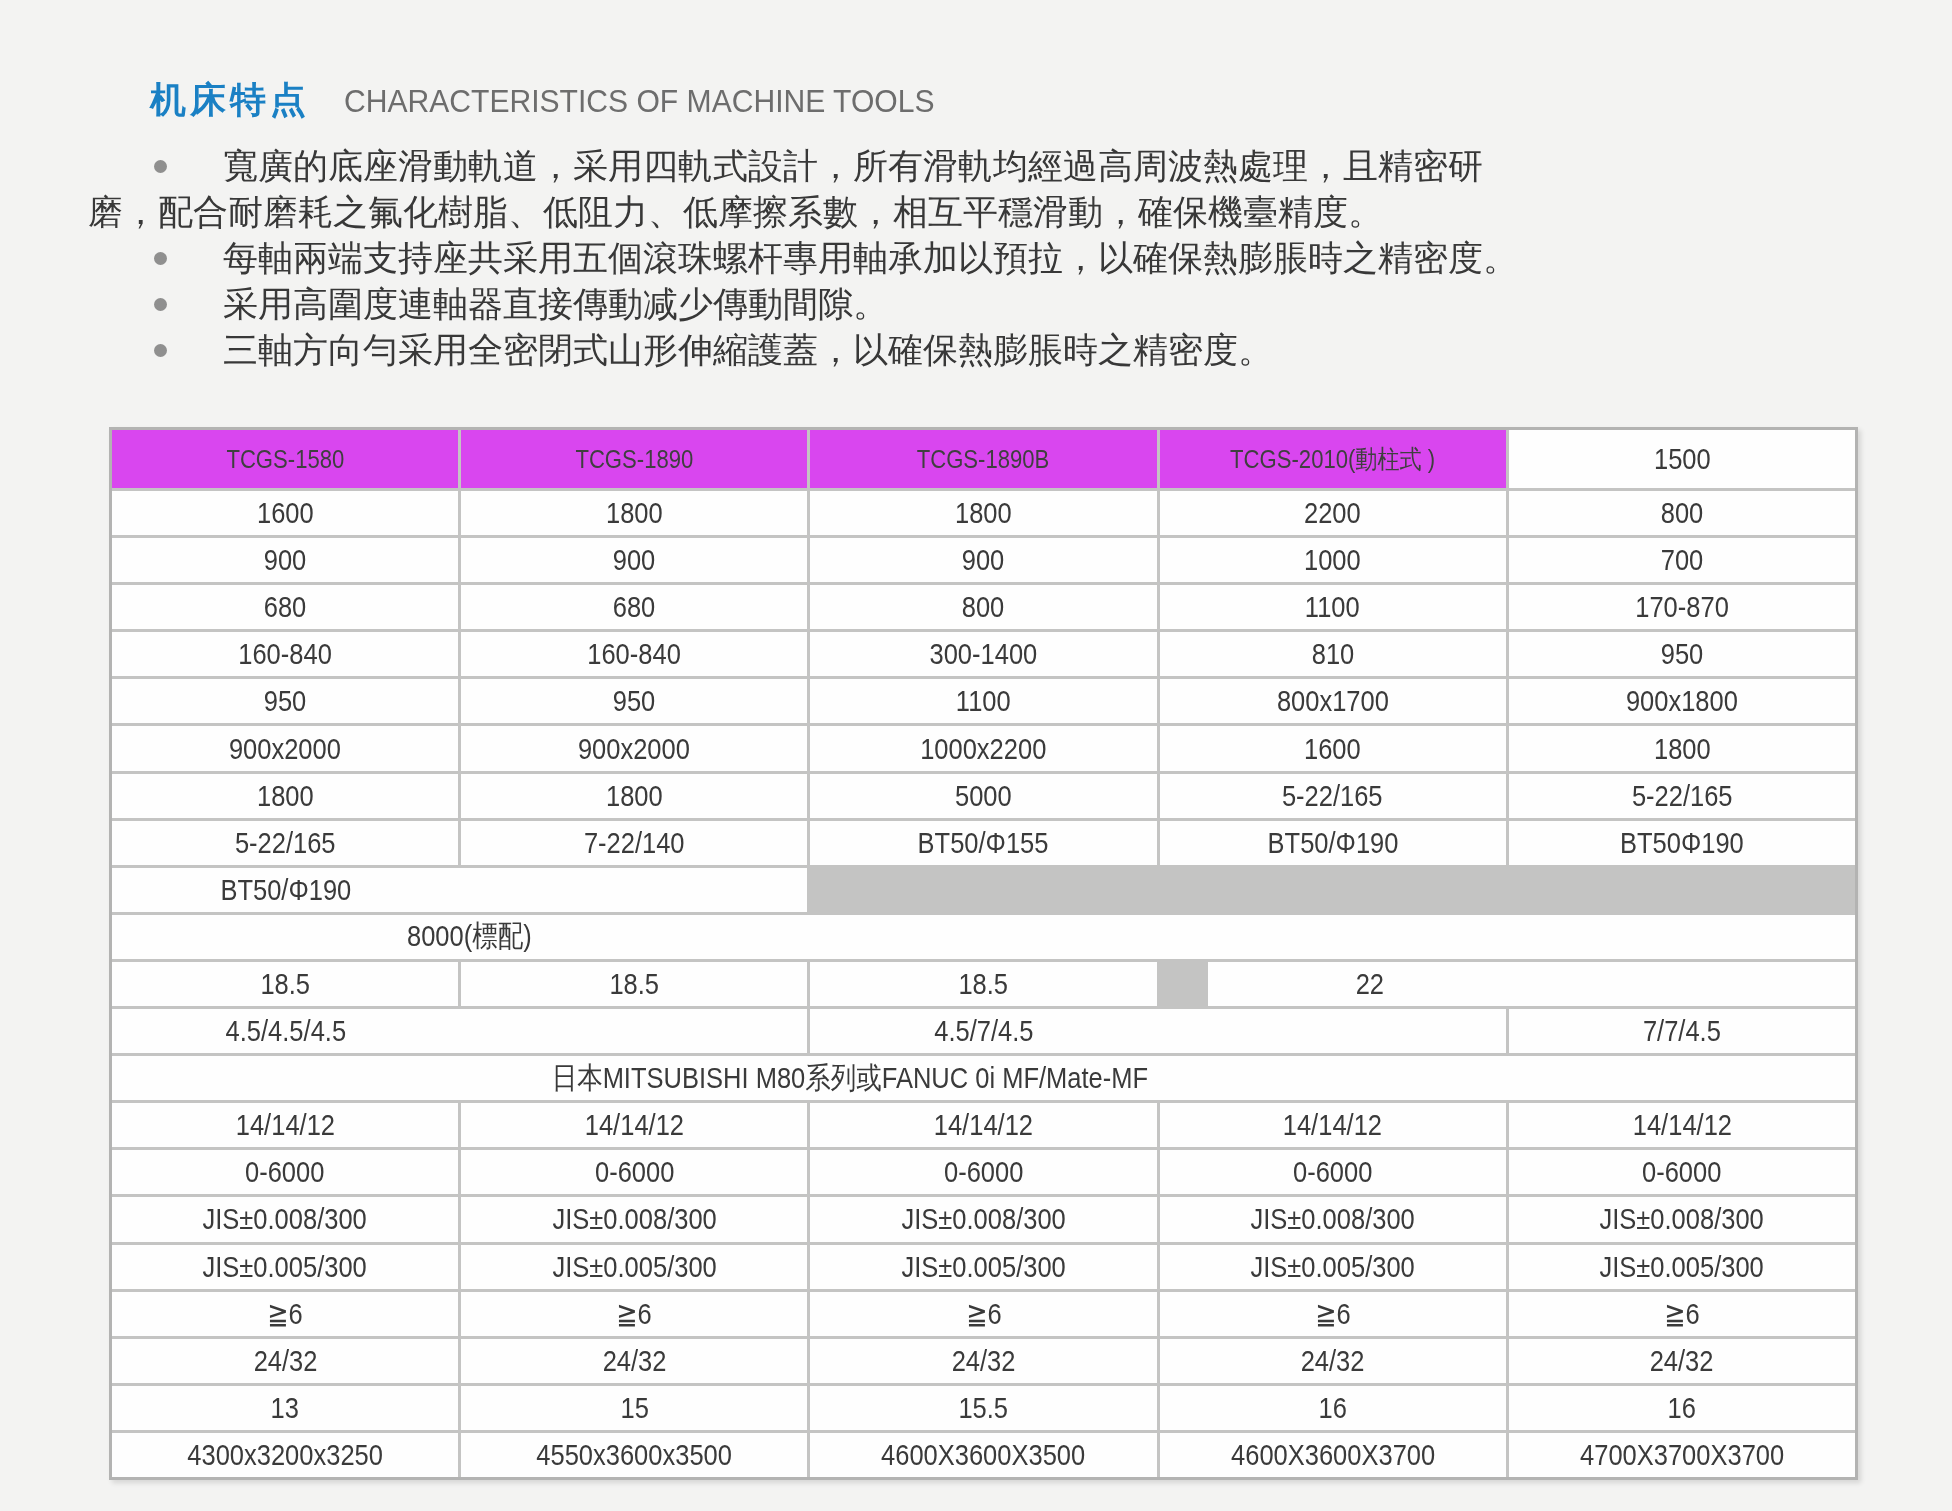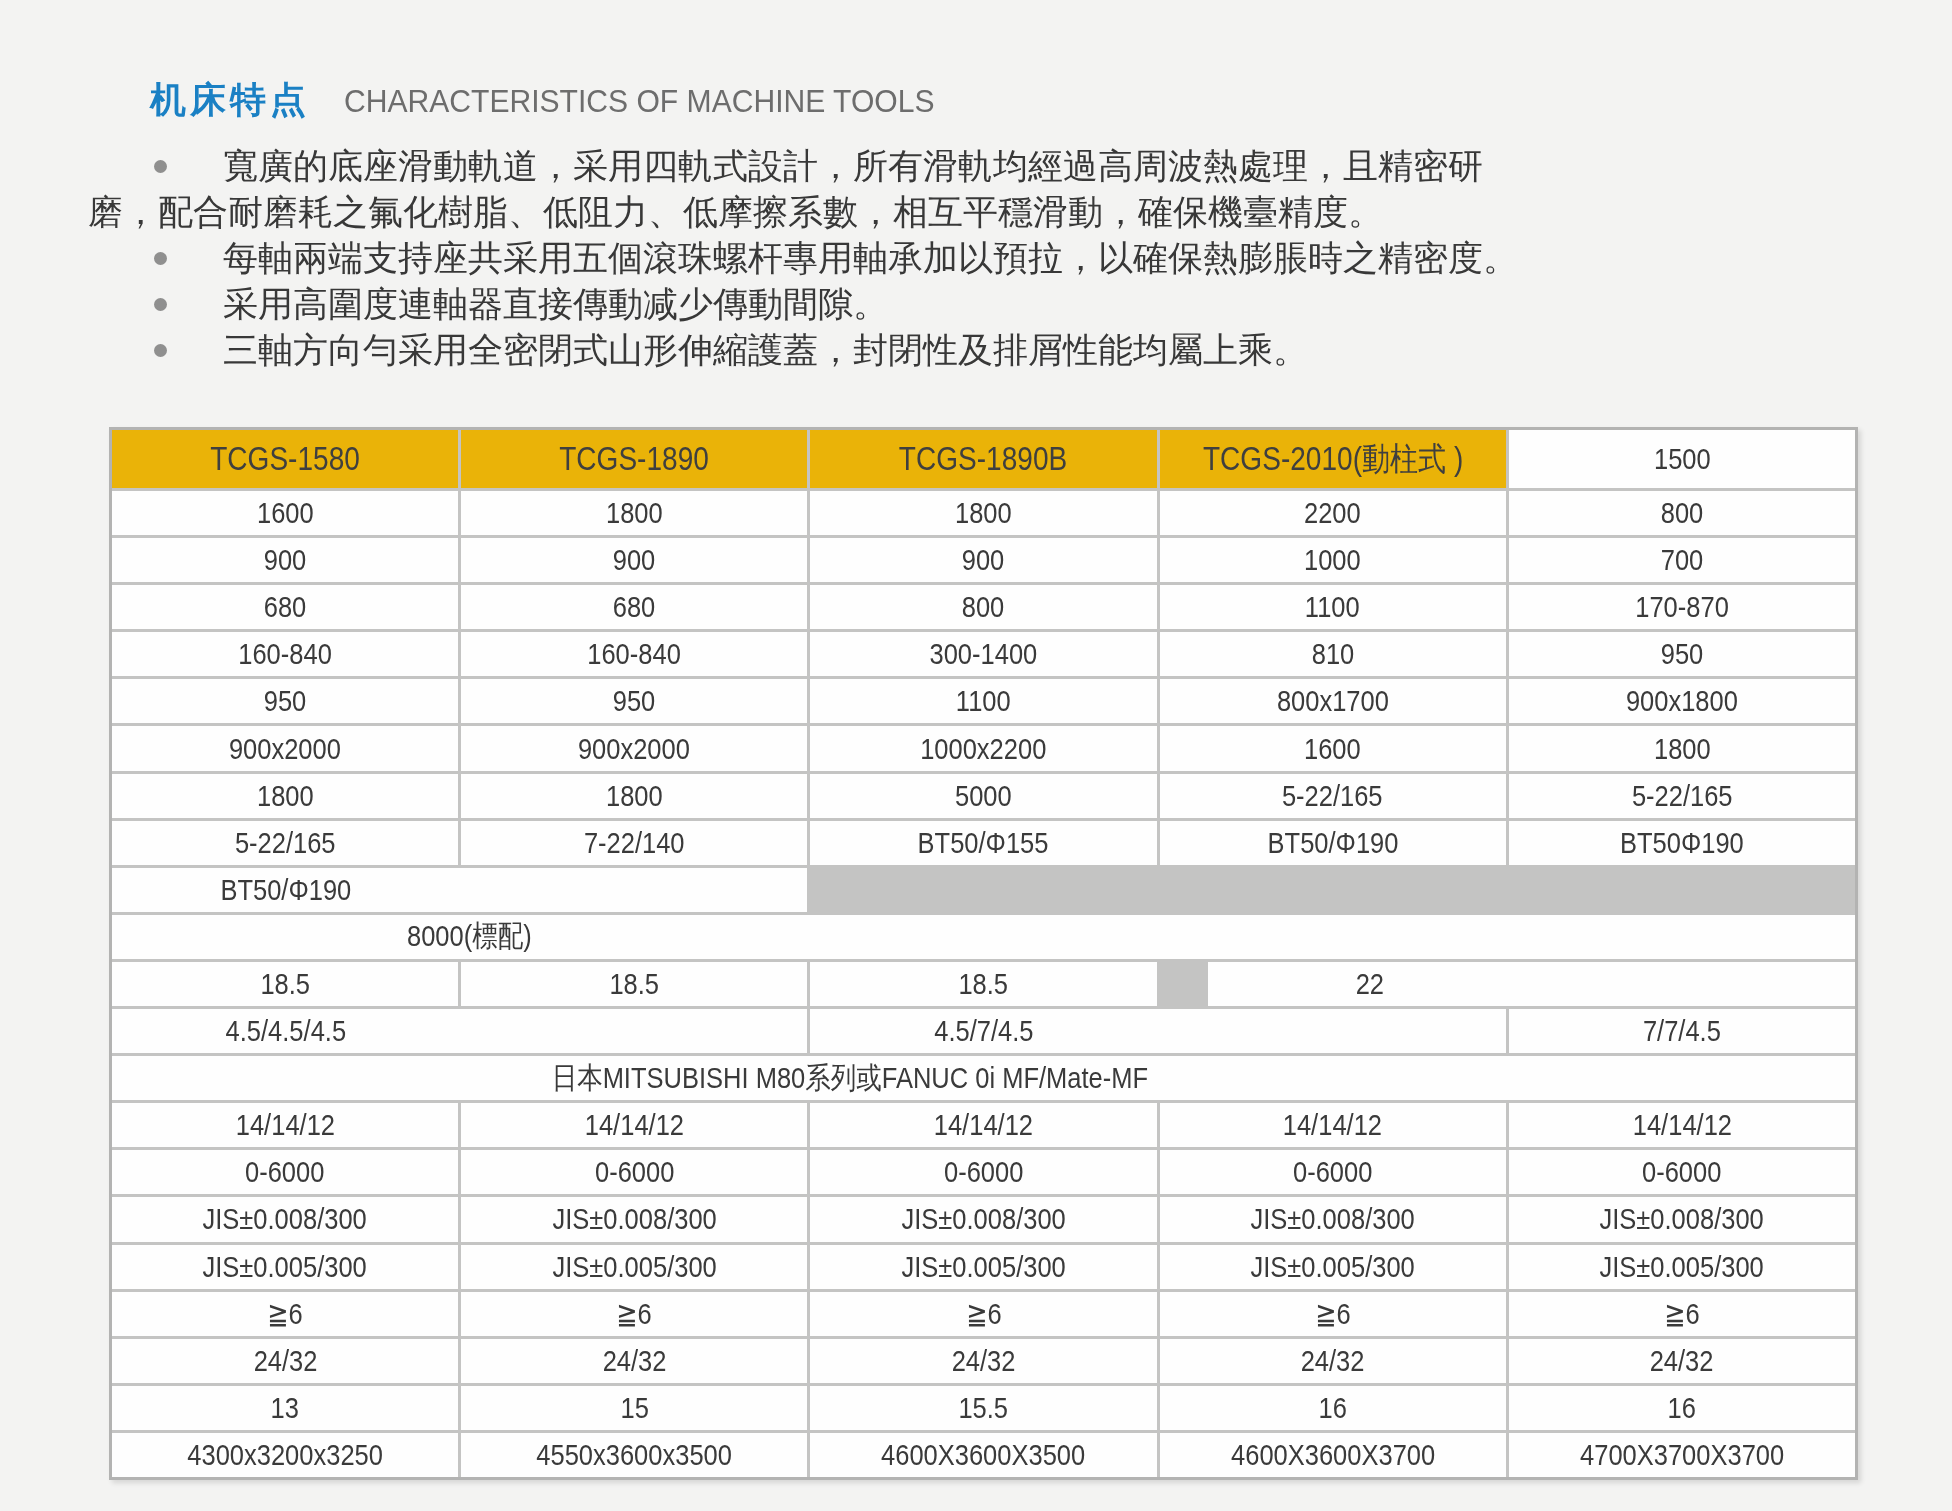--- a/index.html
+++ b/index.html
@@ -57,22 +57,22 @@
     border:3px solid #b3b3b2;
     box-shadow:3px 3px 5px rgba(0,0,0,0.12);
   }
   .tcell{
     background:#fefefe;
     display:flex;align-items:center;justify-content:center;
     overflow:visible;white-space:nowrap;
     font-size:30px;color:#3a3a3a;
   }
   .tcell.hdr{
-    background:#eab308;
-    font-size:33px;color:#3f3f3f;
+    background:#d946ef;
+    font-size:26px;color:#3f3f3f;
   }
   .ctext{
     display:inline-block;
     transform:scaleX(0.85);
     transform-origin:center;
     text-align:center;
   }
   
   .tcell.left-pack{justify-content:flex-start;}
   .tcell.left-pack .ctext{transform-origin:center;}
@@ -96,21 +96,21 @@
   <div class="feat-line indented">
     <span class="bullet-dot"></span>
     <span>每軸兩端支持座共采用五個滾珠螺杆專用軸承加以預拉，以確保熱膨脹時之精密度。</span>
   </div>
   <div class="feat-line indented">
     <span class="bullet-dot"></span>
     <span>采用高圍度連軸器直接傳動减少傳動間隙。</span>
   </div>
   <div class="feat-line indented">
     <span class="bullet-dot"></span>
-    <span>三軸方向勻采用全密閉式山形伸縮護蓋，封閉性及排屑性能均屬上乘。</span>
+    <span>三軸方向勻采用全密閉式山形伸縮護蓋，以確保熱膨脹時之精密度。</span>
   </div>
 </div>
 
 <div class="spec-table">
   <div class="tcell hdr">
       <span class="ctext">TCGS-1580</span>
     </div>
   <div class="tcell hdr">
       <span class="ctext">TCGS-1890</span>
     </div>

